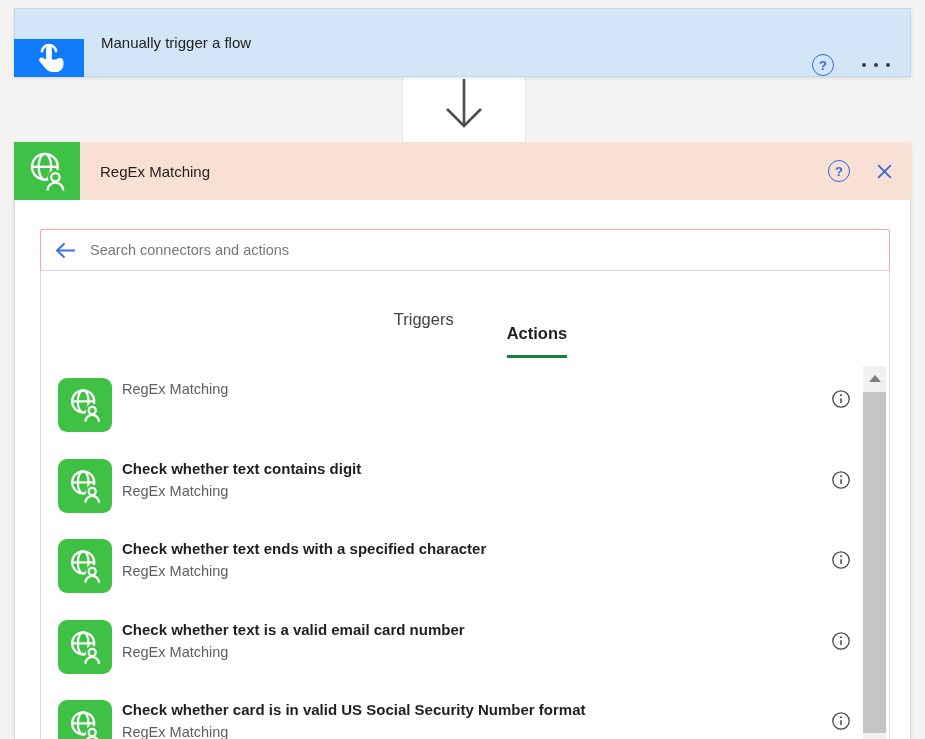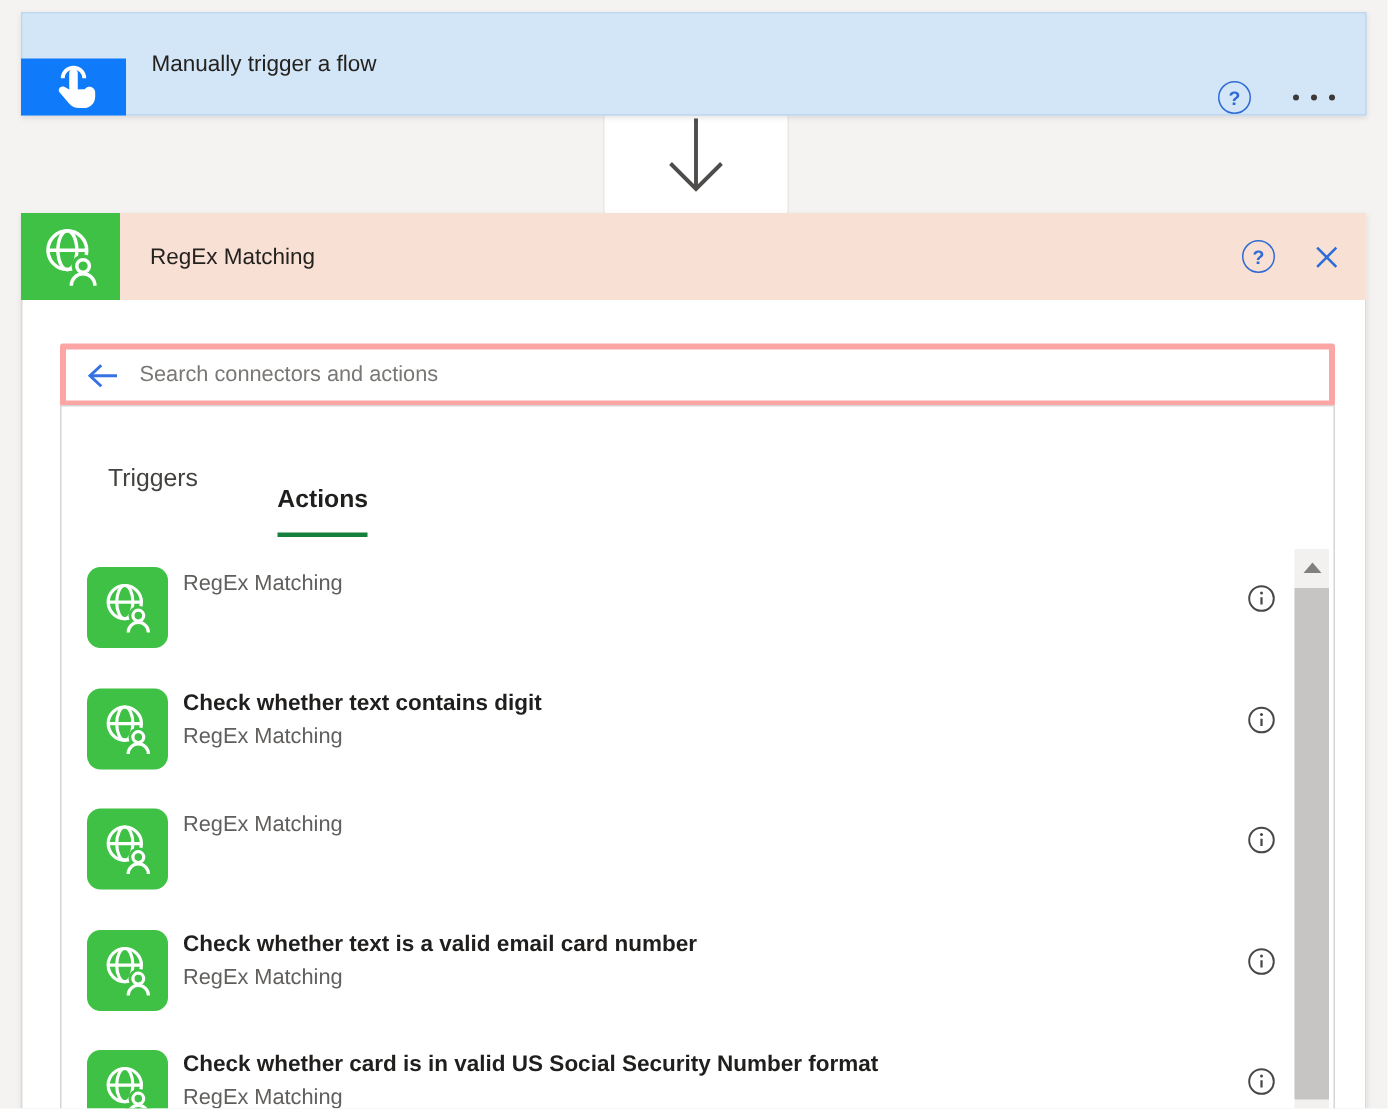--- a/index.html
+++ b/index.html
@@ -63,36 +63,36 @@
   .panel-header .card-controls { gap:24px; padding-right:16px; }
 
   .panel-body {
     position:absolute; top:58px; left:0; right:0; bottom:0; background:#fff;
     border-left:1px solid #dcdad8; border-right:1px solid #dcdad8;
   }
 
   
   .search-box {
     position:absolute; left:25px; top:29px; width:850px; height:42px;
-    border:4px solid #fca5a5; border-radius:2px; background:#fff;
+    border:1px solid #fca5a5; border-radius:2px; background:#fff;
     display:flex; align-items:center; padding:0 10px 0 13px; gap:13px;
   }
   .back-btn { background:none; border:none; display:flex; cursor:pointer; padding:0; }
   .search-box input {
     flex:1; border:none; outline:none; font-size:14.5px;
     font-family:"Liberation Sans",sans-serif; color:#24221f; background:transparent;
   }
   .search-box input::placeholder { color:#7a7875; opacity:1; }
 
   
   .results {
     position:absolute; left:25px; top:70px; width:850px; bottom:0;
     border:1px solid #d8d6d4; border-bottom:0; background:#fff; overflow:hidden;
   }
-  .tabs { display:flex; gap:53px; padding:24px 0 0 31px; }
+  .tabs { display:flex; gap:53px; padding:24px 0 0 31px;justify-content:center; }
   .tab {
     font-size:16.5px; color:#44423f; padding-bottom:12px;
     border-bottom:3px solid transparent; cursor:pointer; background:none; border-top:none; border-left:none; border-right:none;
     font-family:"Liberation Sans",sans-serif;
   }
   .tab.active { font-weight:700; color:#201f1e; border-bottom:3px solid #15803d;margin-top:29px; }
 
   .list { position:absolute; top:95px; left:0; right:0; }
   .row { position:relative; height:80.5px; cursor:pointer; }
   .row-tile {
@@ -263,20 +263,21 @@
                   </g>
                   <circle cx="28" cy="26" r="7.3" fill="#3ec144"></circle>
                   <path d="M20.5 38.5 a7.5 7.5 0 0 1 15 0" stroke="#3ec144" stroke-width="7" fill="none"></path>
                   <g stroke="#fff" stroke-width="2.4" fill="none">
                     <circle cx="28" cy="26" r="4"></circle>
                     <path d="M20.5 38.5 a7.5 7.5 0 0 1 15 0"></path>
                   </g>
                 </svg>
             </div>
             <div class="row-texts">
+              <div class="row-title">Check whether text ends with a specified character</div>
               <div class="row-sub">RegEx Matching</div>
             </div>
             <button class="row-info">
               <svg width="20" height="20" viewBox="0 0 20 20">
                   <circle cx="10" cy="10" r="8.2" stroke="#4a4846" stroke-width="1.3" fill="none"></circle>
                   <line x1="10" y1="9.2" x2="10" y2="14" stroke="#4a4846" stroke-width="1.5"></line>
                   <circle cx="10" cy="6.3" r="1" fill="#4a4846"></circle>
                 </svg>
             </button>
           </div>

